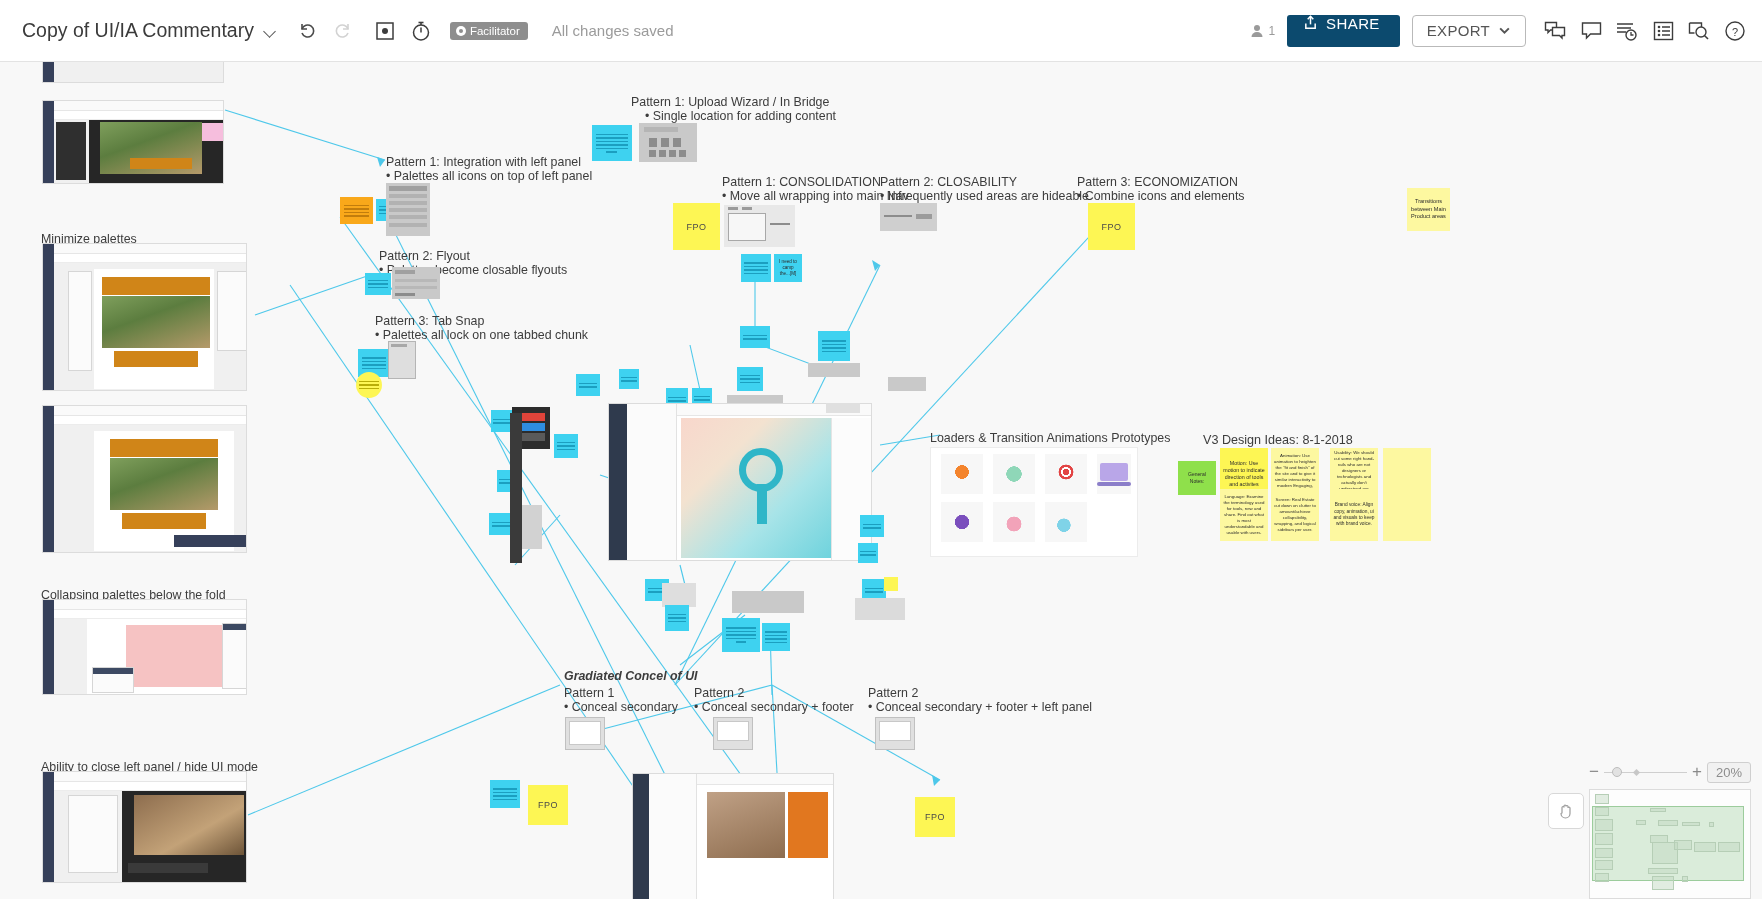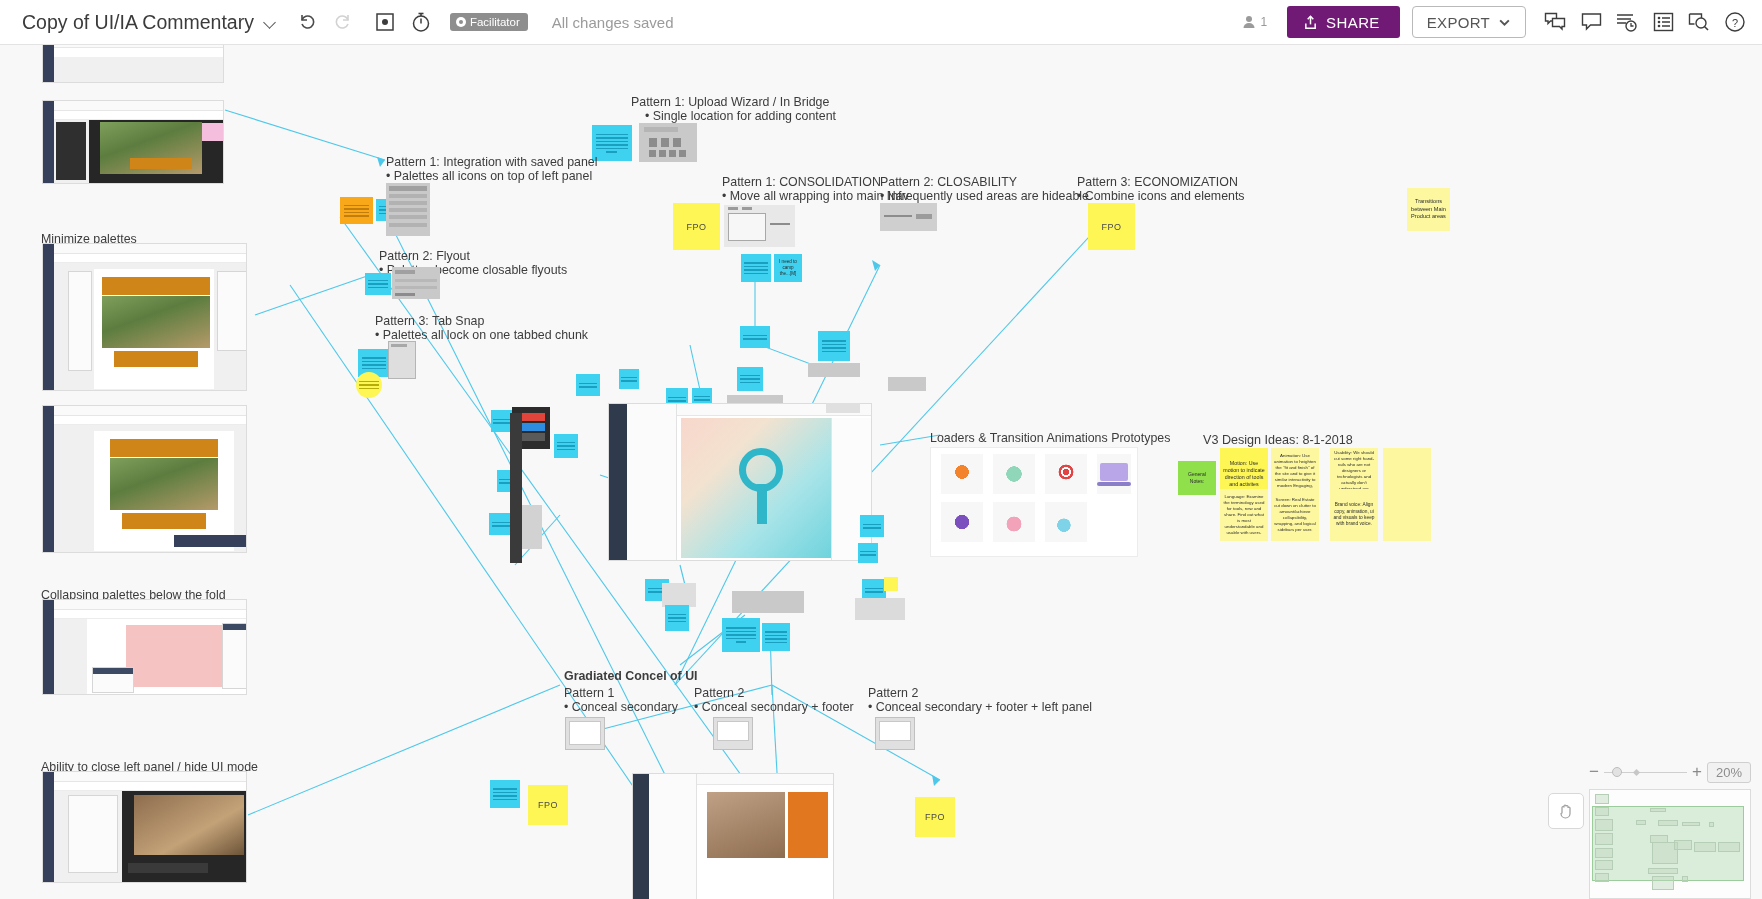--- a/index.html
+++ b/index.html
@@ -6,21 +6,21 @@
   html, body {
     margin: 0; padding: 0;
     width: 1762px; height: 899px;
     overflow: hidden;
     font-family: "Liberation Sans", sans-serif;
     background: #f7f7f7;
   }
   
   #topbar {
     position: absolute; top: 0; left: 0;
-    width: 1762px; height: 45px;
+    width: 1762px; height: 62px;
     background: #ffffff;
     border-bottom: 1px solid #e3e3e3;
     display: flex; align-items: center;
     z-index: 50;
   }
   .tb-left { display: flex; align-items: center; padding-left: 22px; gap: 10px; }
   #doc-title {
     font-size: 19.5px; color: #3b3b3b; font-weight: 400; white-space: nowrap;
   }
   .chev { width: 14px; height: 14px; display: inline-block; position: relative; cursor: pointer;}
@@ -43,43 +43,43 @@
     display:inline-block; position: relative;
   }
   #facilitator .fdot::after{
     content:""; position:absolute; left:3px; top:3px; width:4px;height:4px;
     background:#8e8e8e; border-radius:50%;
   }
   #saved-status { color: #9b9b9b; font-size: 15px; margin-left: 14px; white-space: nowrap;}
   .tb-right { margin-left: auto; display: flex; align-items: center; gap: 12px; padding-right: 14px; }
   #people { display:flex; align-items:center; gap:3px; color:#9a9a9a; font-size: 12px; }
   #share-btn {
-    background: #701a75; color:#fff; border: none;
+    background: #0c4a6e; color:#fff; border: none;
     height: 32px; padding: 0 20px 0 16px; border-radius: 3px;
     font-size: 15px; letter-spacing: .4px; cursor: pointer;
-    display:flex; align-items:center; gap: 8px; margin-left: 8px;
+    display:flex; align-items:flex-start; gap: 8px;
   }
   #export-btn {
     background:#fff; color:#555; border: 1px solid #b9b9b9;
     height: 32px; padding: 0 14px; border-radius: 4px;
     font-size: 15px; letter-spacing: .3px; cursor: pointer;
     display:flex; align-items:center; gap: 8px;
   }
   .tb-icons { display: flex; align-items: center; gap: 10px; margin-left: 4px;}
 
   
   #canvas {
     position: absolute; top: 45px; left: 0;
     width: 1762px; height: 854px;
     background: #f8f8f8;
     overflow: hidden;
   }
   #links { position:absolute; left:0; top:0; width:1762px; height:854px; pointer-events:none; }
   .lbl { position:absolute; font-size: 12.4px; color:#3c3c3c; line-height: 1.25; white-space: pre; }
-  .lbl.b { font-weight: bold; }
+  .lbl.b { font-weight: bold; font-style: italic; }
 
   
   .sticky { position:absolute; display:flex; align-items:center; justify-content:center;
             text-align:center; overflow:hidden; }
   .sticky.cy { background:#3ed2f0; }
   .sticky.yl { background:#fdf654; }
   .sticky.or { background:#f9a81a; }
   .sticky.gr { background:#8fe04b; }
   .sticky.lyl{ background:#fdf8a0; }
   .sticky .txt { font-size: 4.6px; color:#2b2b2b; line-height:1.35; padding:3px; }
@@ -374,21 +374,21 @@
     <div class="bar" style="left:5px;top:4px;width:34px;height:5px;background:#b5b5b5;"></div>
     <div class="bar" style="left:10px;top:15px;width:8px;height:9px;background:#8c8c8c;"></div>
     <div class="bar" style="left:22px;top:15px;width:8px;height:9px;background:#8c8c8c;"></div>
     <div class="bar" style="left:34px;top:15px;width:8px;height:9px;background:#8c8c8c;"></div>
     <div class="bar" style="left:10px;top:27px;width:7px;height:7px;background:#8c8c8c;"></div>
     <div class="bar" style="left:20px;top:27px;width:7px;height:7px;background:#8c8c8c;"></div>
     <div class="bar" style="left:30px;top:27px;width:7px;height:7px;background:#8c8c8c;"></div>
     <div class="bar" style="left:40px;top:27px;width:7px;height:7px;background:#8c8c8c;"></div>
   </div>
 
-  <div class="lbl" style="left:386px; top:110px;">Pattern 1: Integration with saved panel</div>
+  <div class="lbl" style="left:386px; top:110px;">Pattern 1: Integration with left panel</div>
   <div class="lbl" style="left:386px; top:124px;">• Palettes all icons on top of left panel</div>
   <div class="sticky or" style="left:340px; top:152px; width:33px; height:27px;">
     <div class="lines">
         <i style="background:#c27d0c"></i>
         <i style="background:#c27d0c"></i>
         <i style="background:#c27d0c"></i>
         <i style="background:#c27d0c"></i>
       </div>
   </div>
   <div class="sticky cy" style="left:376px; top:154px; width:24px; height:22px;">

